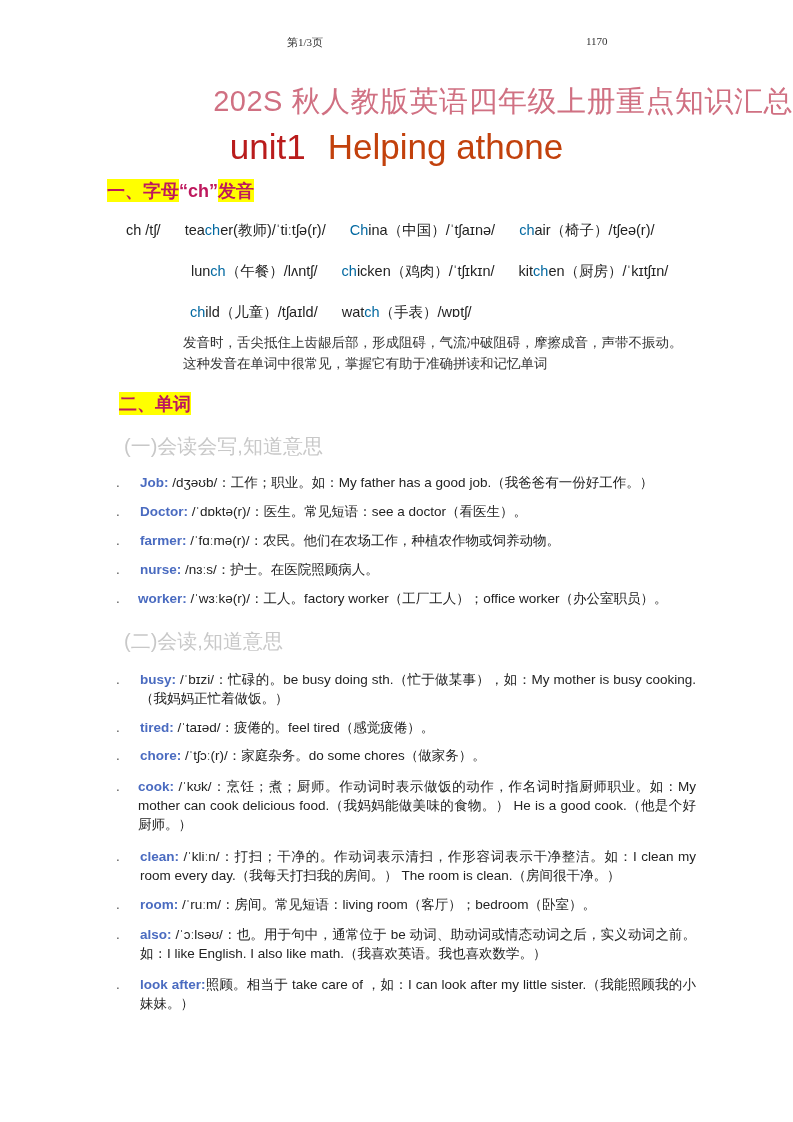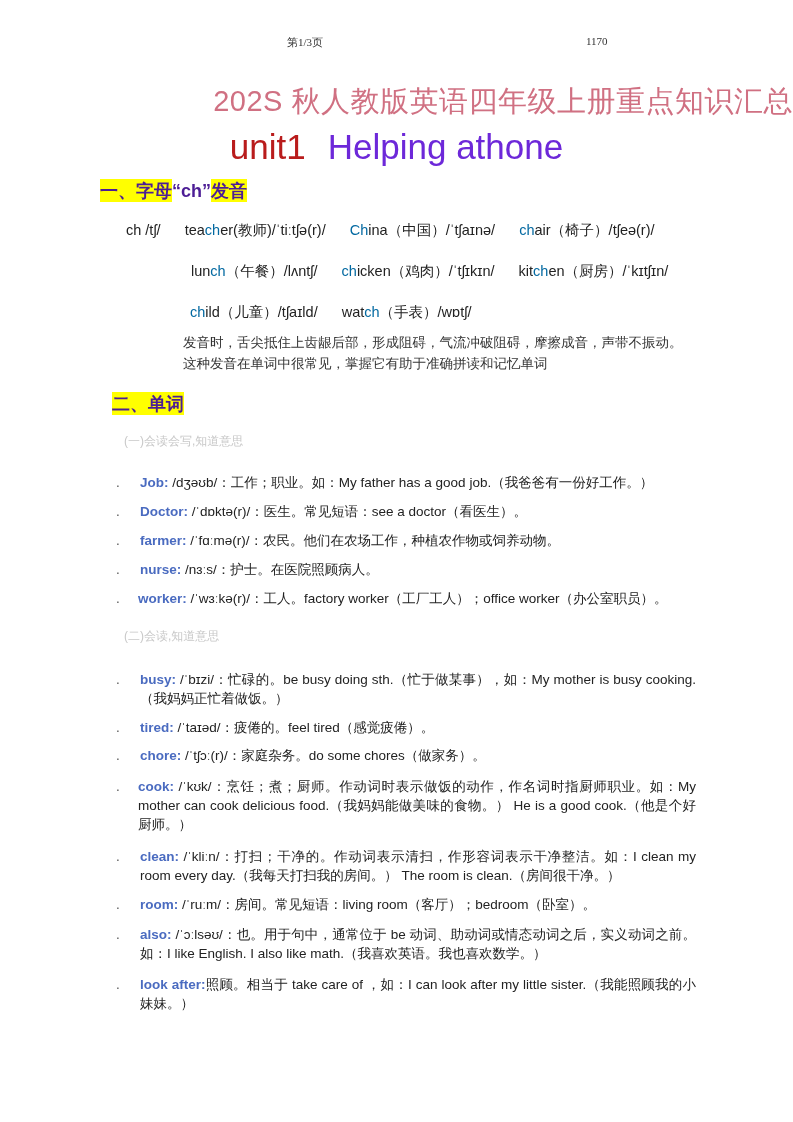--- a/index.html
+++ b/index.html
@@ -7,31 +7,31 @@
          font-family: "Liberation Sans", "DejaVu Sans", sans-serif; color: #222; }
   .page-header { position: absolute; top: 35px; left: 0; width: 756px; height: 16px;
                  font-family: "Liberation Serif", "DejaVu Serif", serif; font-size: 11px; color: #333; }
   .page-header .pnum { position: absolute; left: 287px; }
   .page-header .code { position: absolute; left: 586px; }
   .title { position: absolute; top: 82px; left: 0; width: 793px; text-align: right;
            font-size: 29px; color: #d07082; letter-spacing: 0.5px; }
   .subtitle { position: absolute; top: 127px; left: 0; width: 793px; text-align: center;
               font-size: 35px; }
   .subtitle .u { color: #b91c1c; }
-  .subtitle .h { color: #6d28d9; margin-left: 22px; }
-  .sec-head { position: absolute; left: 100px; font-size: 18px; font-weight: bold; color: #4c1d95;
+  .subtitle .h { color: #c2410c; margin-left: 22px; }
+  .sec-head { position: absolute; left: 107px; font-size: 18px; font-weight: bold; color: #be185d;
               font-family: "DejaVu Sans", sans-serif; }
   .hl { background: #ffff00; padding: 1px 0; }
   .nohl { background: #ffffff; }
   .ph-line { position: absolute; font-size: 14.5px; color: #222; white-space: nowrap; }
   .ph-line .item { margin-right: 20px; }
   .red { color: #0369a1; }
   .note { position: absolute; left: 183px; top: 332px; width: 510px; font-size: 13.5px;
           line-height: 21px; color: #333; font-family: "DejaVu Serif", serif; }
-  .subsec { position: absolute; left: 124px; font-size: 12px; color: #c8c8c8; }
+  .subsec { position: absolute; left: 124px; font-size: 20px; color: #c8c8c8; }
   .vocab { position: absolute; left: 116px; width: 580px; font-size: 13.5px; line-height: 19px; color: #222; }
   .vocab .bullet { position: absolute; left: 0; top: 0; color: #555; }
   .vocab .body { margin-left: 24px; }
   .vocab .word { color: #4a6bc0; font-weight: bold; }
   .vocab.justify .body { text-align: justify; text-align-last: left; }
 </style>
 </head>
 <body>
 
 <div class="page-header">

